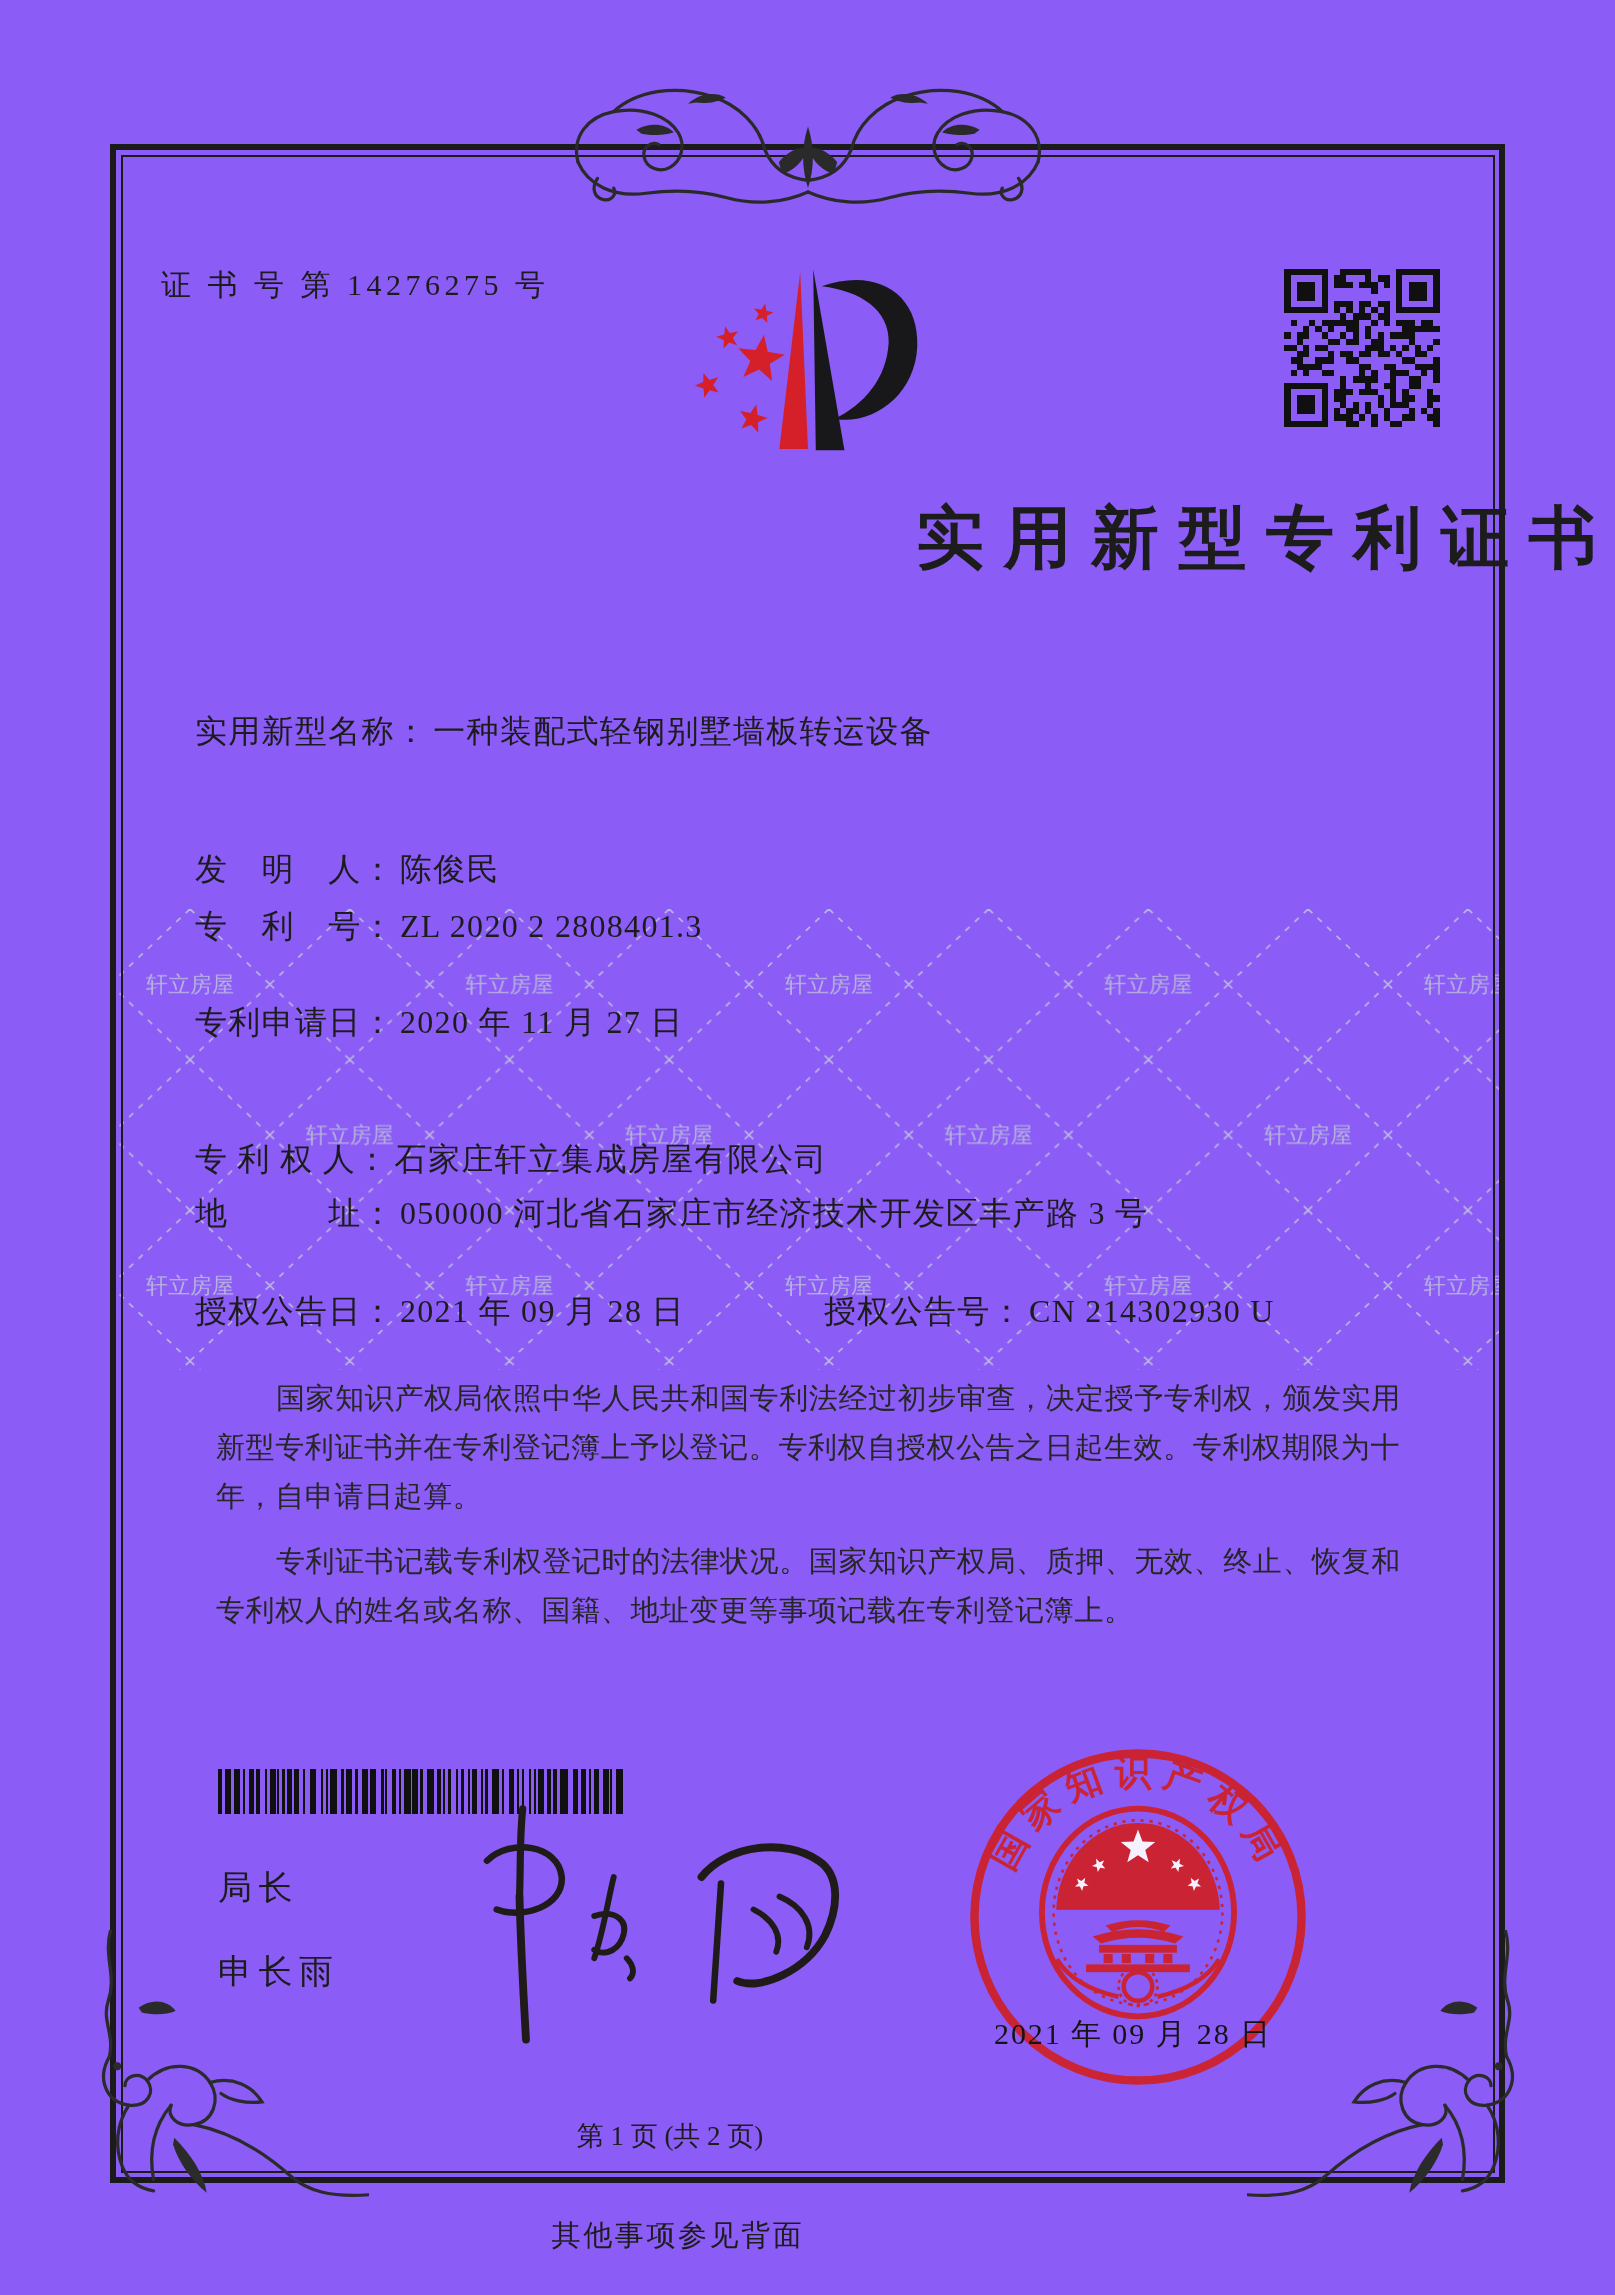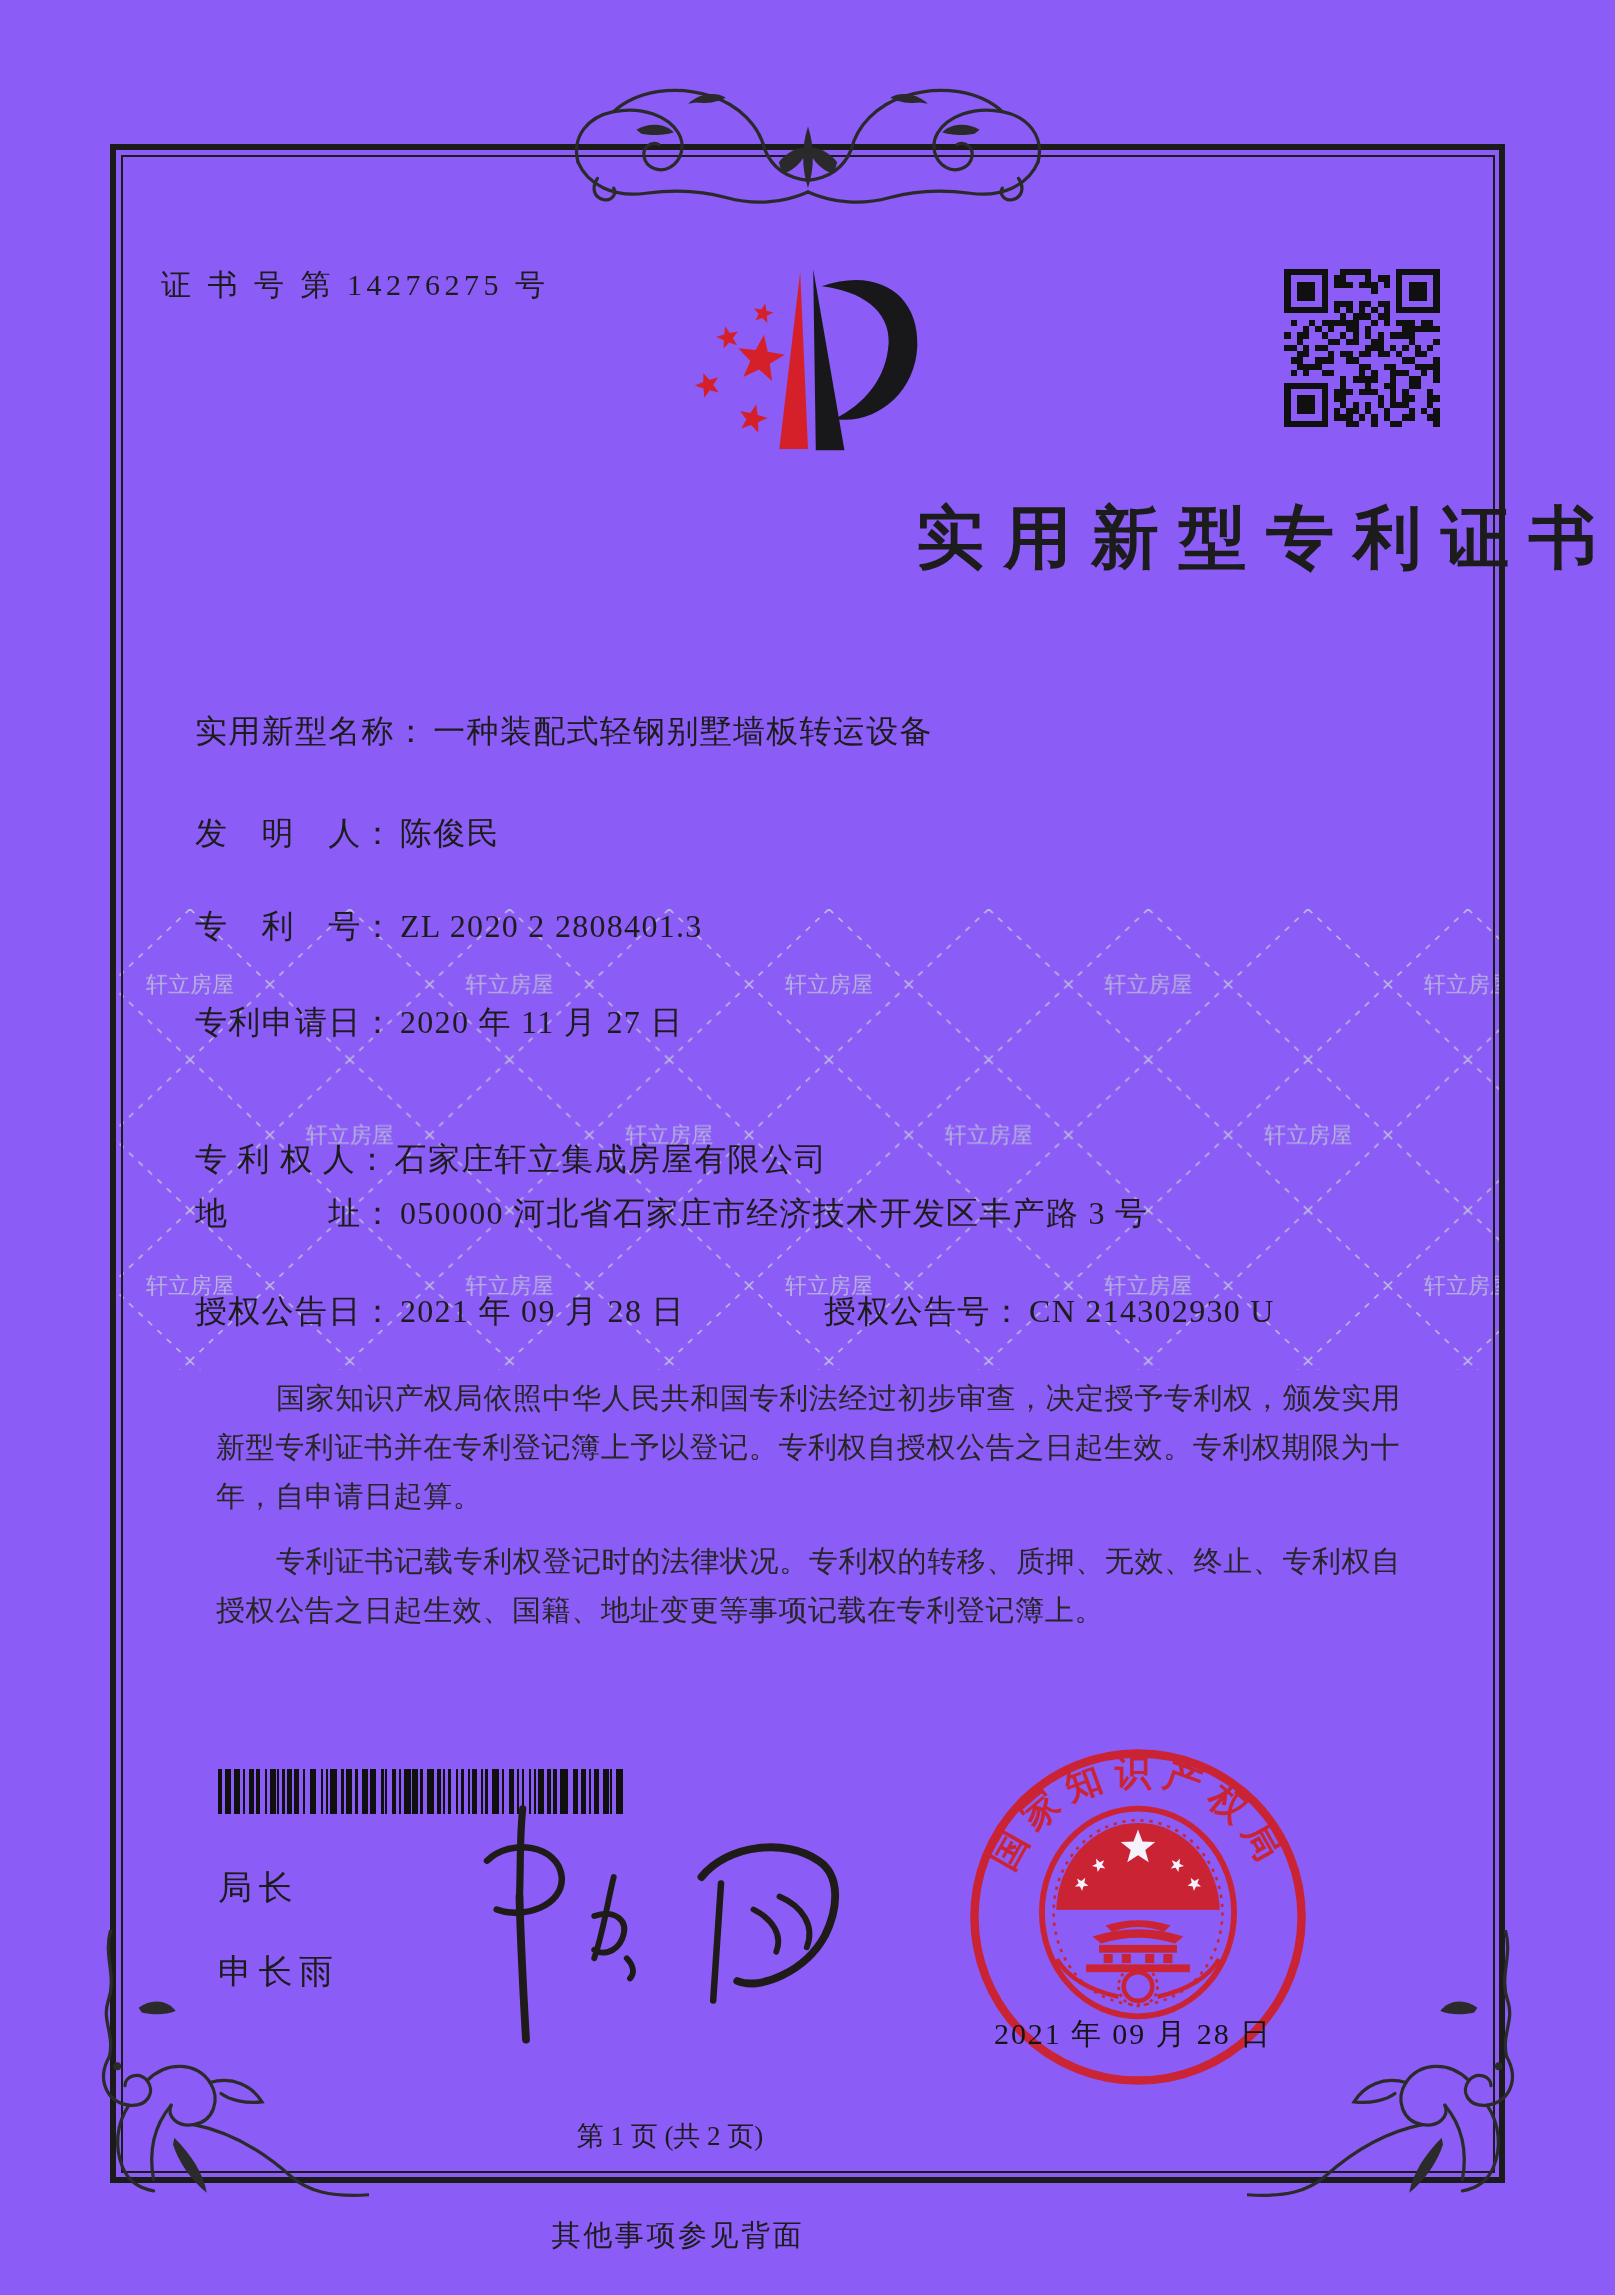--- a/index.html
+++ b/index.html
@@ -18,21 +18,21 @@
   
   .cert-no{position:absolute;left:161px;top:265px;font-size:30px;letter-spacing:4.5px;}
   .logo{position:absolute;left:687px;top:255px;}
   .qr{position:absolute;left:1284px;top:269px;}
   .title{position:absolute;left:0;top:493px;width:1616px;text-align:right;
          font-size:68px;font-weight:bold;letter-spacing:19.5px;}
   
   .row{position:absolute;left:195px;font-size:32px;white-space:nowrap;}
   .row .lab{letter-spacing:1.3px;}
   .row .val{margin-left:5.2px;letter-spacing:1.3px;}
-  .r1{top:710px}.r2{top:812px}.r3{top:905px}.r4{top:1001px}
+  .r1{top:710px}.r2{top:848px}.r3{top:905px}.r4{top:1001px}
   .r5{top:1138px}.r6{top:1192px}.r7{top:1290px}
   .gazette{position:absolute;left:629px;top:0;}
   
   .paras{position:absolute;left:200px;top:1358px;width:1229px;font-size:29px;line-height:49px;color:#262626;}
   .paras p{margin:16px;text-indent:60px;letter-spacing:0.6px;}
   
   .barcode{position:absolute;left:216px;top:1769px;}
   .signer-title{position:absolute;left:218px;top:1865px;font-size:34px;letter-spacing:6.5px;}
   .signer-name{position:absolute;left:218px;top:1949px;font-size:34px;letter-spacing:6.5px;}
   .signature{position:absolute;left:448px;top:1799px;}
@@ -446,21 +446,21 @@
   </div>
   <div class="row r7">
     <span class="lab">授权公告日：</span><span class="val">2021 年 09 月 28 日</span>
     <span class="gazette">
       <span class="lab">授权公告号：</span><span class="val">CN 214302930 U</span>
     </span>
   </div>
 
   <div class="paras">
     <p>国家知识产权局依照中华人民共和国专利法经过初步审查，决定授予专利权，颁发实用新型专利证书并在专利登记簿上予以登记。专利权自授权公告之日起生效。专利权期限为十年，自申请日起算。</p>
-    <p>专利证书记载专利权登记时的法律状况。专利权的转移、质押、无效、终止、专利权自授权公告之日起生效、国籍、地址变更等事项记载在专利登记簿上。</p>
+    <p>专利证书记载专利权登记时的法律状况。国家知识产权局、质押、无效、终止、恢复和专利权人的姓名或名称、国籍、地址变更等事项记载在专利登记簿上。</p>
   </div>
 
   <svg class="barcode" width="416" height="45" viewBox="0 0 640 70" shape-rendering="crispEdges">
     <g id="barcode-bars" fill="#101010">
         <rect x="0" y="0" width="6" height="70"></rect>
         <rect x="11" y="0" width="8" height="70"></rect>
         <rect x="24" y="0" width="10" height="70"></rect>
         <rect x="39" y="0" width="3" height="70"></rect>
         <rect x="47" y="0" width="8" height="70"></rect>
         <rect x="59" y="0" width="6" height="70"></rect>

